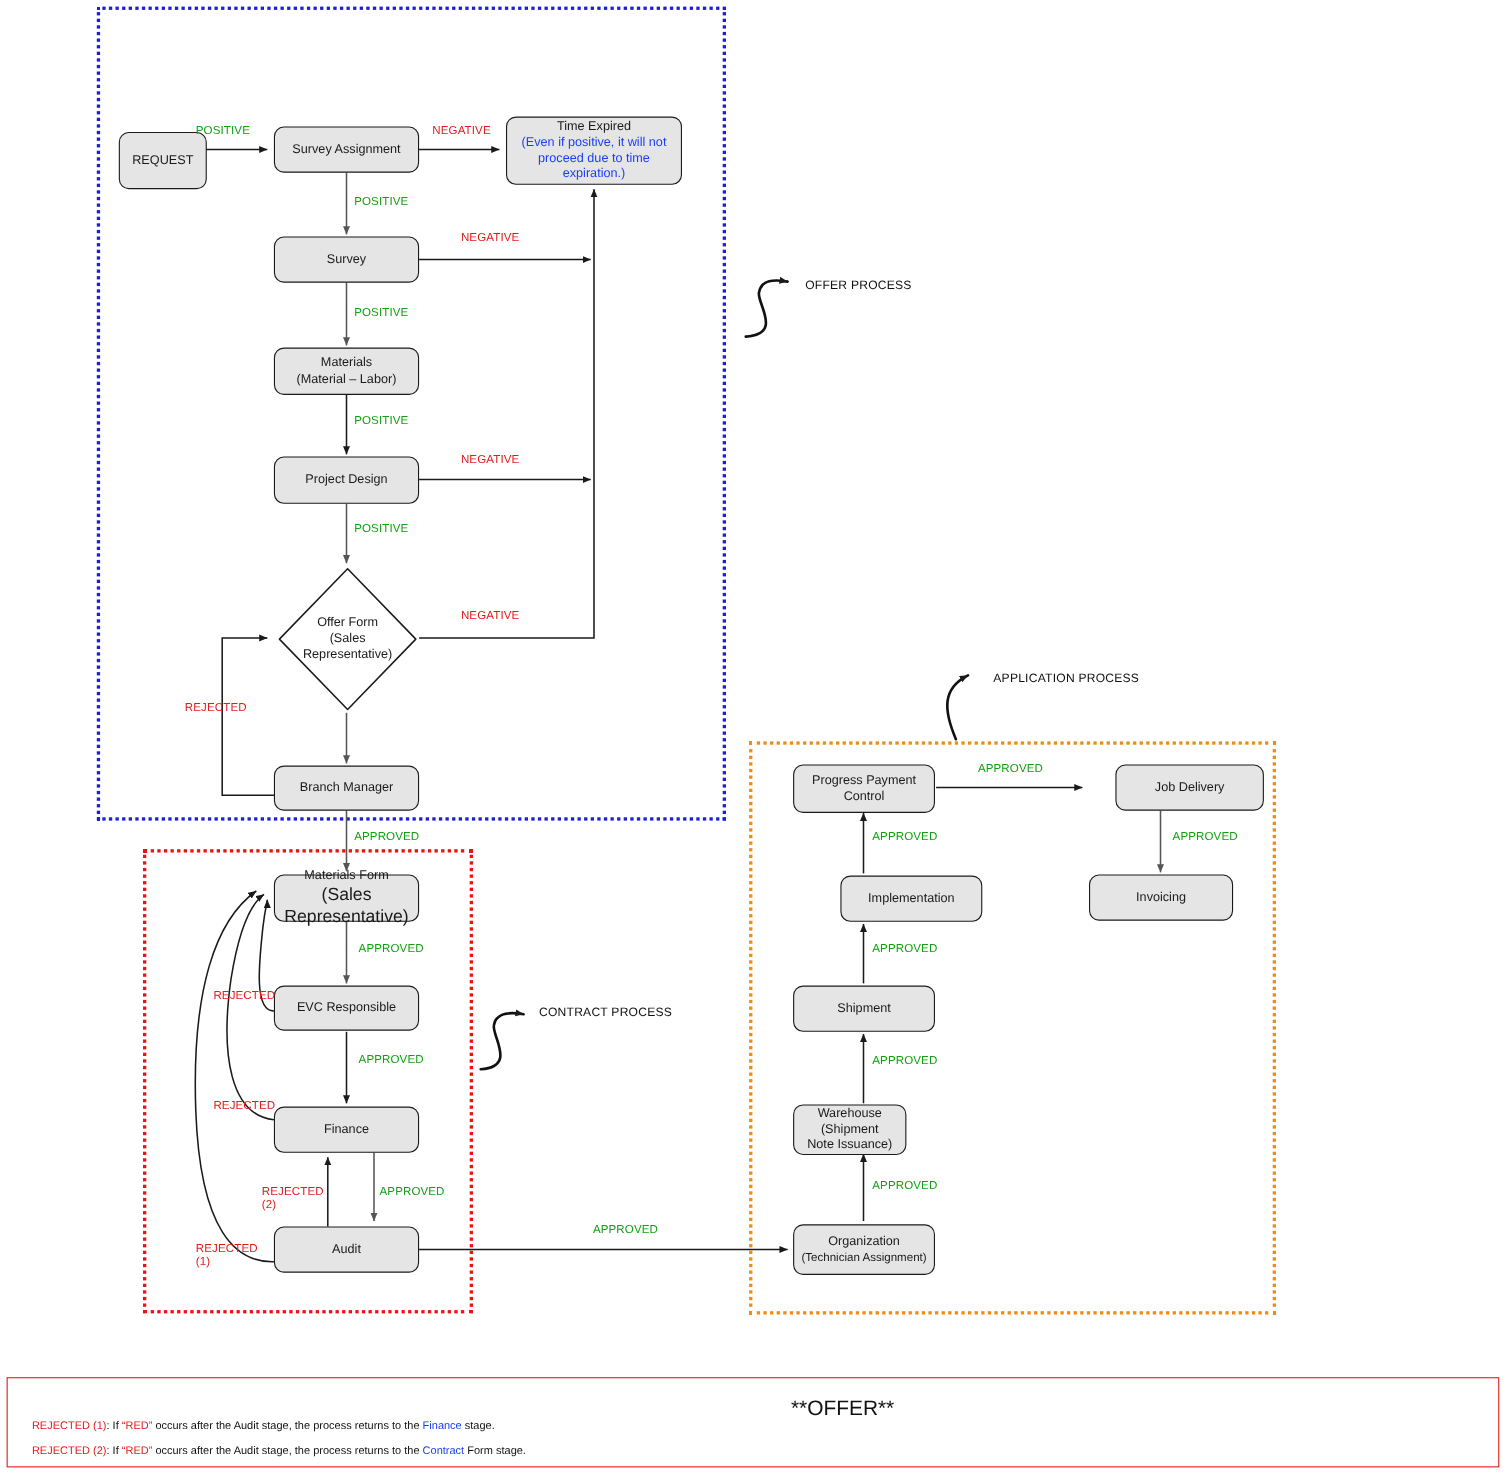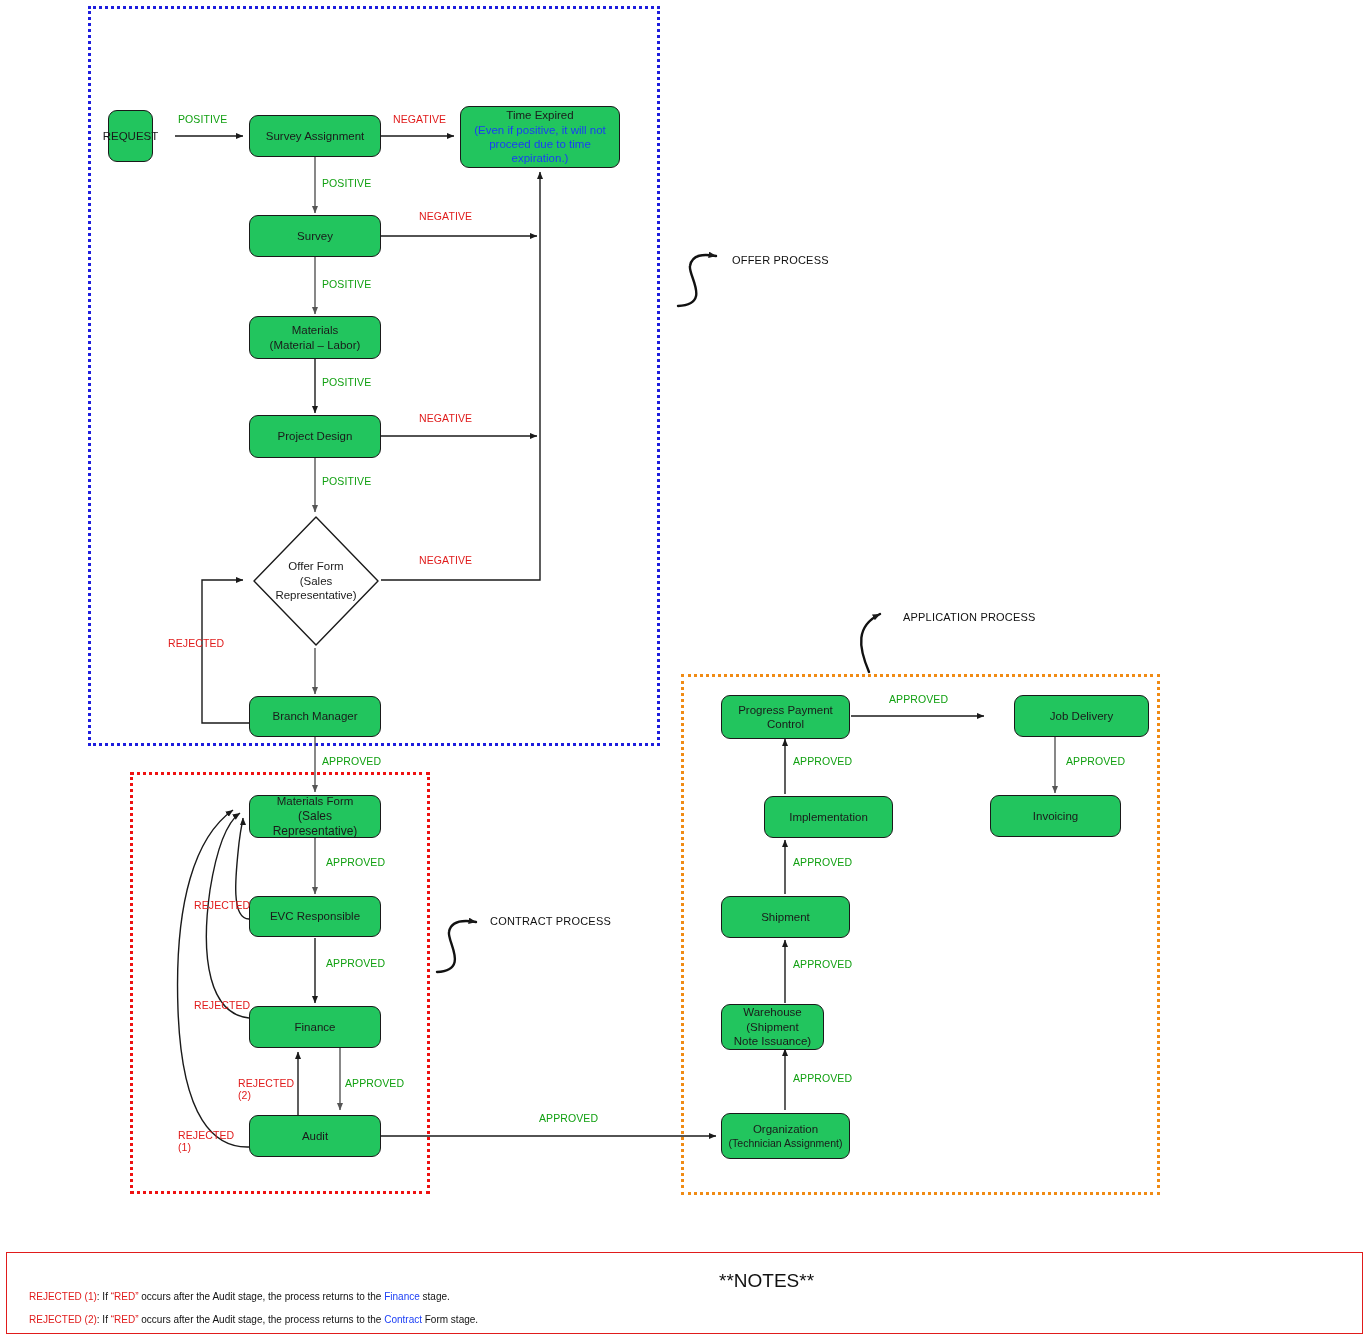--- a/index.html
+++ b/index.html
@@ -9,21 +9,21 @@
   #canvas{position:absolute;left:0;top:0;width:1369px;height:1339px;}
 
   
   .group-box{position:absolute;box-sizing:border-box;}
   .group-blue{border:3px dotted #1d1ddd;}
   .group-red{border:3px dotted #ee1111;}
   .group-orange{border:3px dotted #f08b14;}
 
   
   .node{position:absolute;box-sizing:border-box;
-        border:1.4px solid #1a1a1a;border-radius:9px;background:#22c55e;
+        border:1.4px solid #1a1a1a;border-radius:9px;background:#e5e5e5;
         display:flex;align-items:center;justify-content:center;
         text-align:center;color:#1a1a1a;font-size:11.5px;line-height:1.25;
         padding:2px 4px;z-index:5;}
   .node .l2{display:block;}
   .node .title{color:#1a1a1a;display:block;}
   .node .sub-blue{color:#1b3ef5;display:block;}
 
   
   .diamond{position:absolute;z-index:5;text-decoration:underline;}
   .diamond .dshape{position:absolute;left:0;top:0;width:100%;height:100%;}
@@ -127,21 +127,21 @@
       <path d="M1055,737 L1055,793" stroke="#555" marker-end="url(#ahg)"></path>
     </g>
 
     <g stroke="#111" stroke-width="2.4" fill="none" stroke-linecap="round">
       <path d="M678,306 C712,304 688,276 690,266 C692,254 704,254 716,256" marker-end="url(#ah)"></path>
       <path d="M437,972 C470,970 447,942 449,932 C451,920 464,920 476,922" marker-end="url(#ah)"></path>
       <path d="M869,672 C858,646 856,626 880,614" marker-end="url(#ah)"></path>
     </g>
   </svg>
 
-  <div class="node" style="left:108px;top:110px;width:45px;height:52px;">
+  <div class="node" style="left:108px;top:120px;width:80px;height:52px;">
     <span>REQUEST</span>
   </div>
 
   <div class="node" style="left:249px;top:115px;width:132px;height:42px;">
     <span>Survey Assignment</span>
   </div>
 
   <div class="node" style="left:460px;top:106px;width:160px;height:62px;flex-direction:column;">
     <span class="title">Time Expired</span>
     <span class="sub-blue">(Even if positive, it will not proceed due to time expiration.)</span>
@@ -172,21 +172,21 @@
       </div>
     </div>
   </div>
 
   <div class="node" style="left:249px;top:696px;width:132px;height:41px;">
     <span>Branch Manager</span>
   </div>
 
   <div class="node" style="left:249px;top:795px;width:132px;height:43px;flex-direction:column;">
     <span>Materials Form</span>
-    <span class="l2" style="font-size:12px">(Sales Representative)</span>
+    <span class="l2" style="font-size:16px">(Sales Representative)</span>
   </div>
 
   <div class="node" style="left:249px;top:896px;width:132px;height:41px;">
     <span>EVC Responsible</span>
   </div>
 
   <div class="node" style="left:249px;top:1006px;width:132px;height:42px;">
     <span>Finance</span>
   </div>
 
@@ -253,21 +253,21 @@
   <div class="elabel app" style="left:793px;top:856px;">APPROVED</div>
   <div class="elabel app" style="left:793px;top:755px;">APPROVED</div>
   <div class="elabel app" style="left:889px;top:693px;">APPROVED</div>
   <div class="elabel app" style="left:1066px;top:755px;">APPROVED</div>
 
   <div class="pcap" style="left:732px;top:254px;">OFFER PROCESS</div>
   <div class="pcap" style="left:490px;top:915px;">CONTRACT PROCESS</div>
   <div class="pcap" style="left:903px;top:611px;">APPLICATION PROCESS</div>
 
   <div id="notes">
-    <div id="notes-title">**NOTES**</div>
+    <div id="notes-title">**OFFER**</div>
 
     <div class="note-line" id="note1">
       <span class="k">REJECTED (1)</span><span>: If </span><span class="q">“RED”</span><span> occurs after the Audit stage, the process returns to the </span><span class="b">Finance</span><span> stage.</span>
     </div>
 
     <div class="note-line" id="note2">
       <span class="k">REJECTED (2)</span><span>: If </span><span class="q">“RED”</span><span> occurs after the Audit stage, the process returns to the </span><span class="b">Contract</span><span> Form stage.</span>
     </div>
   </div>
 

